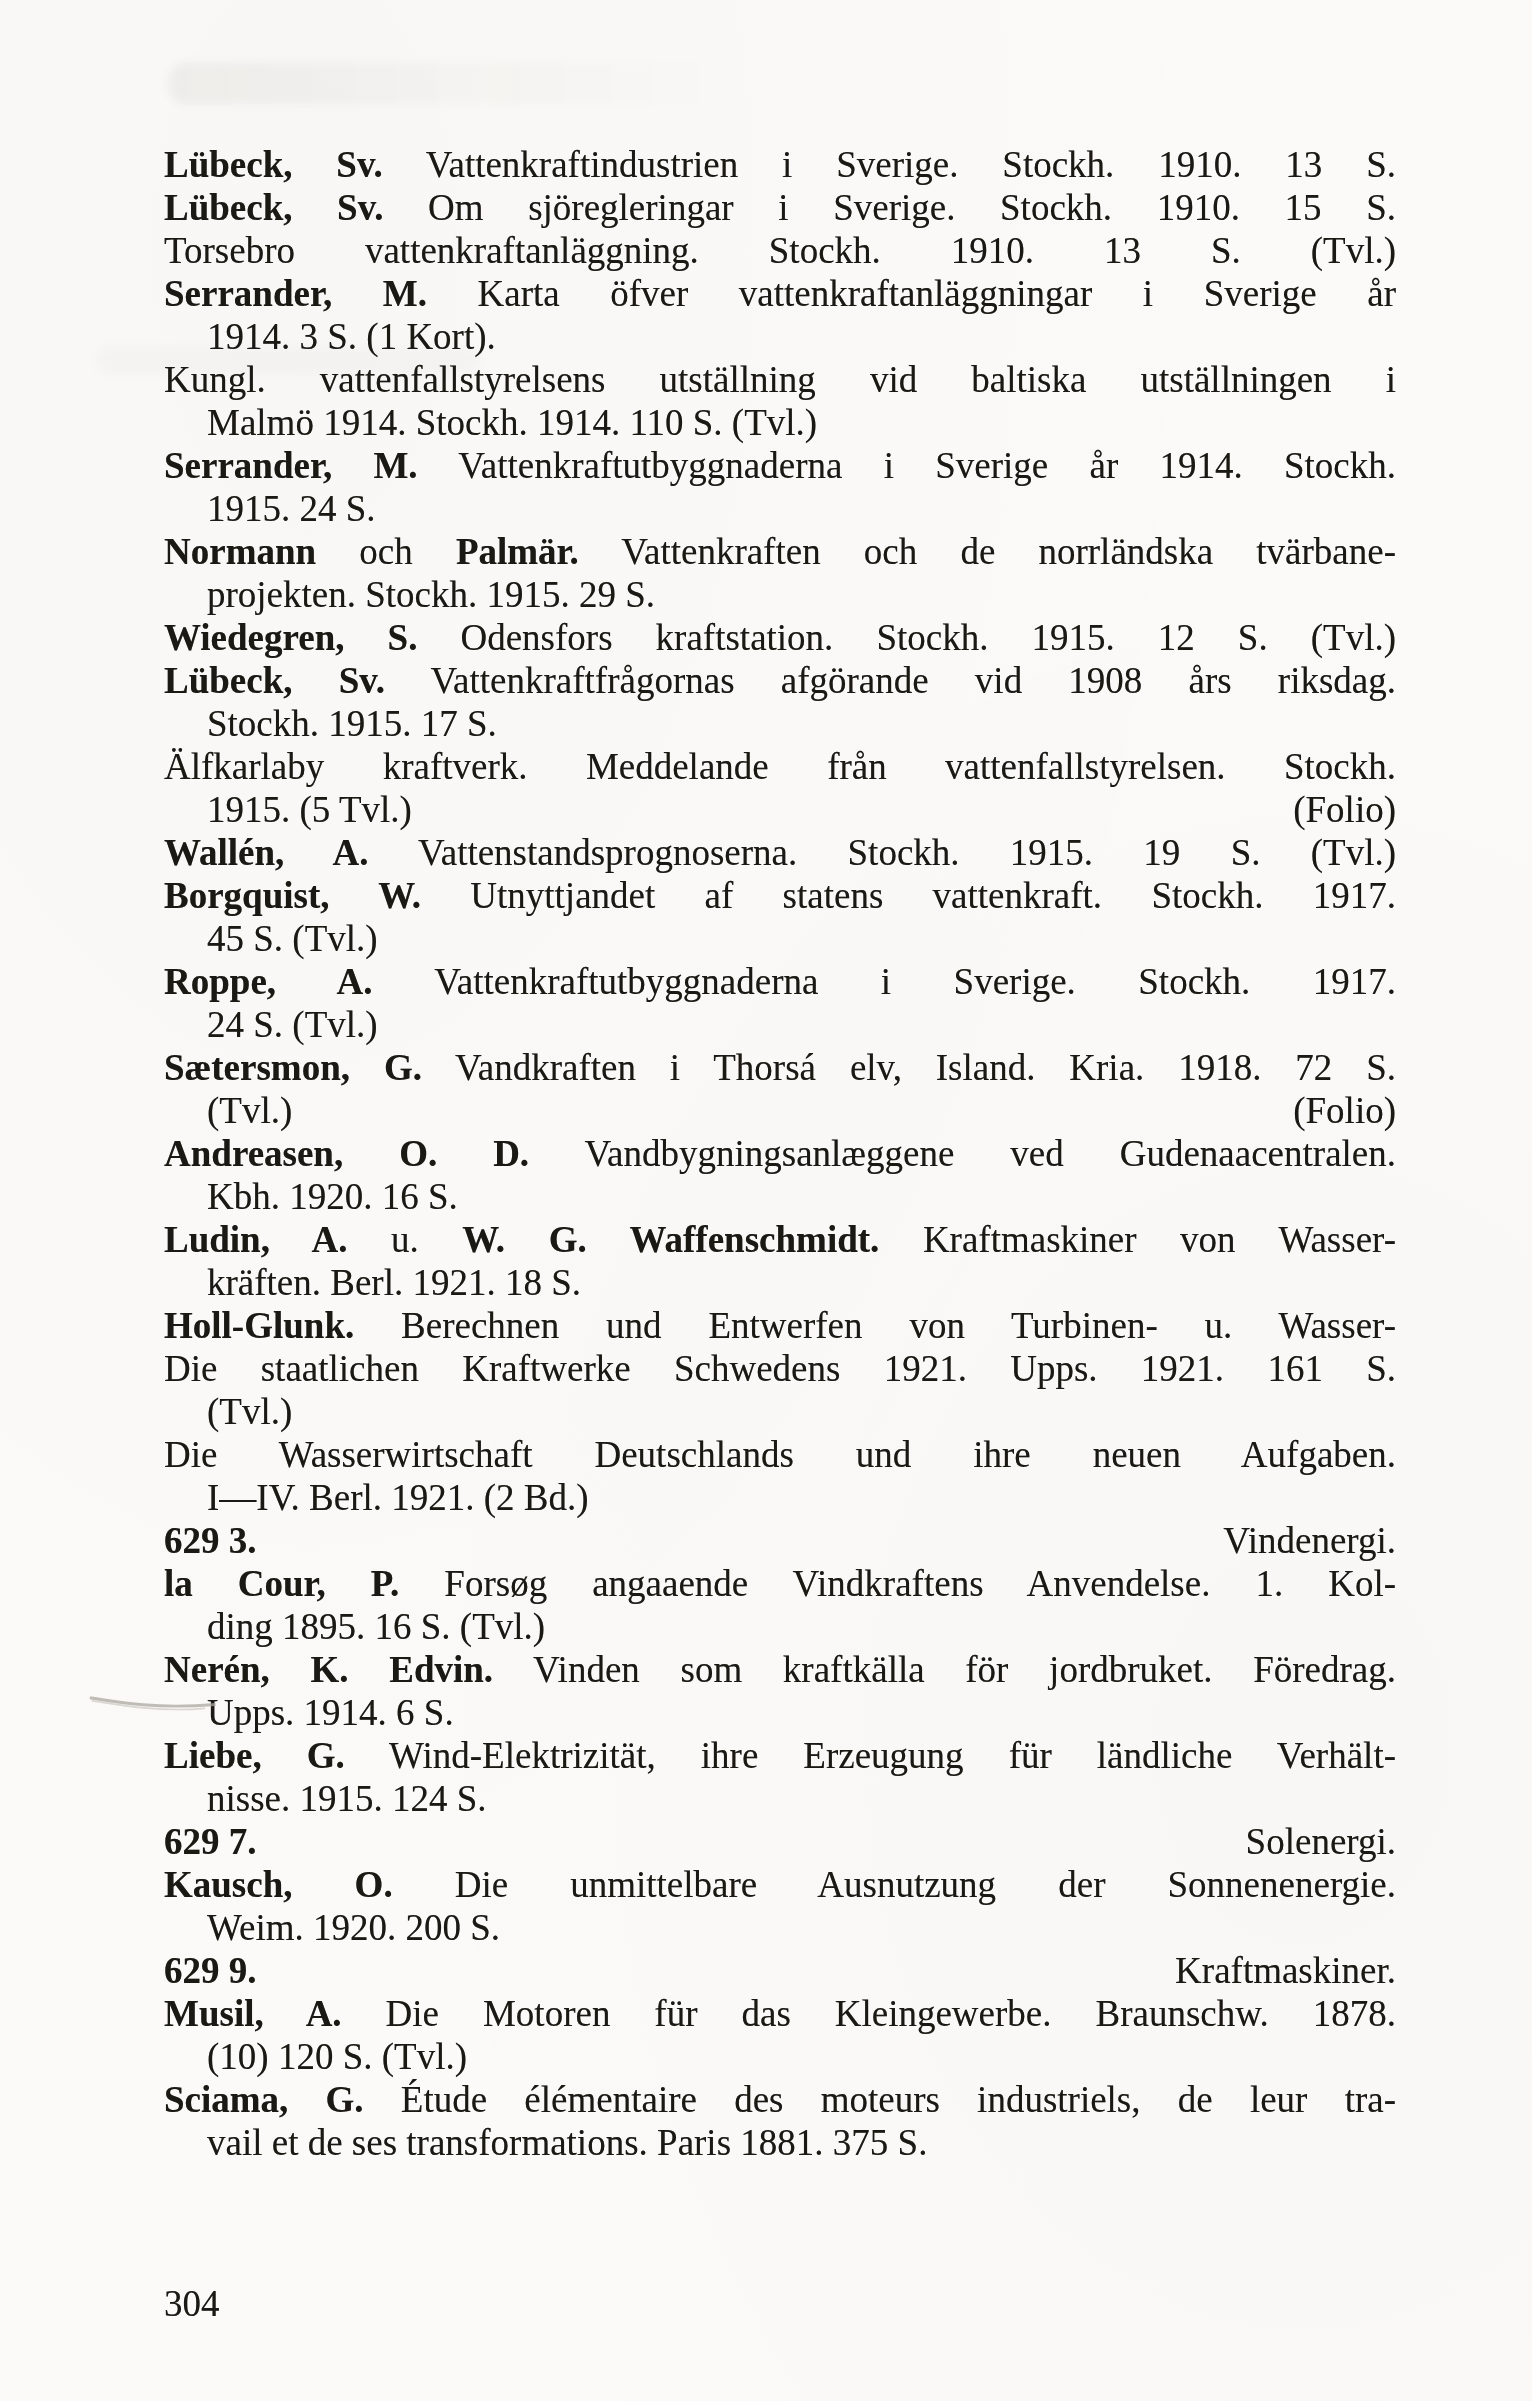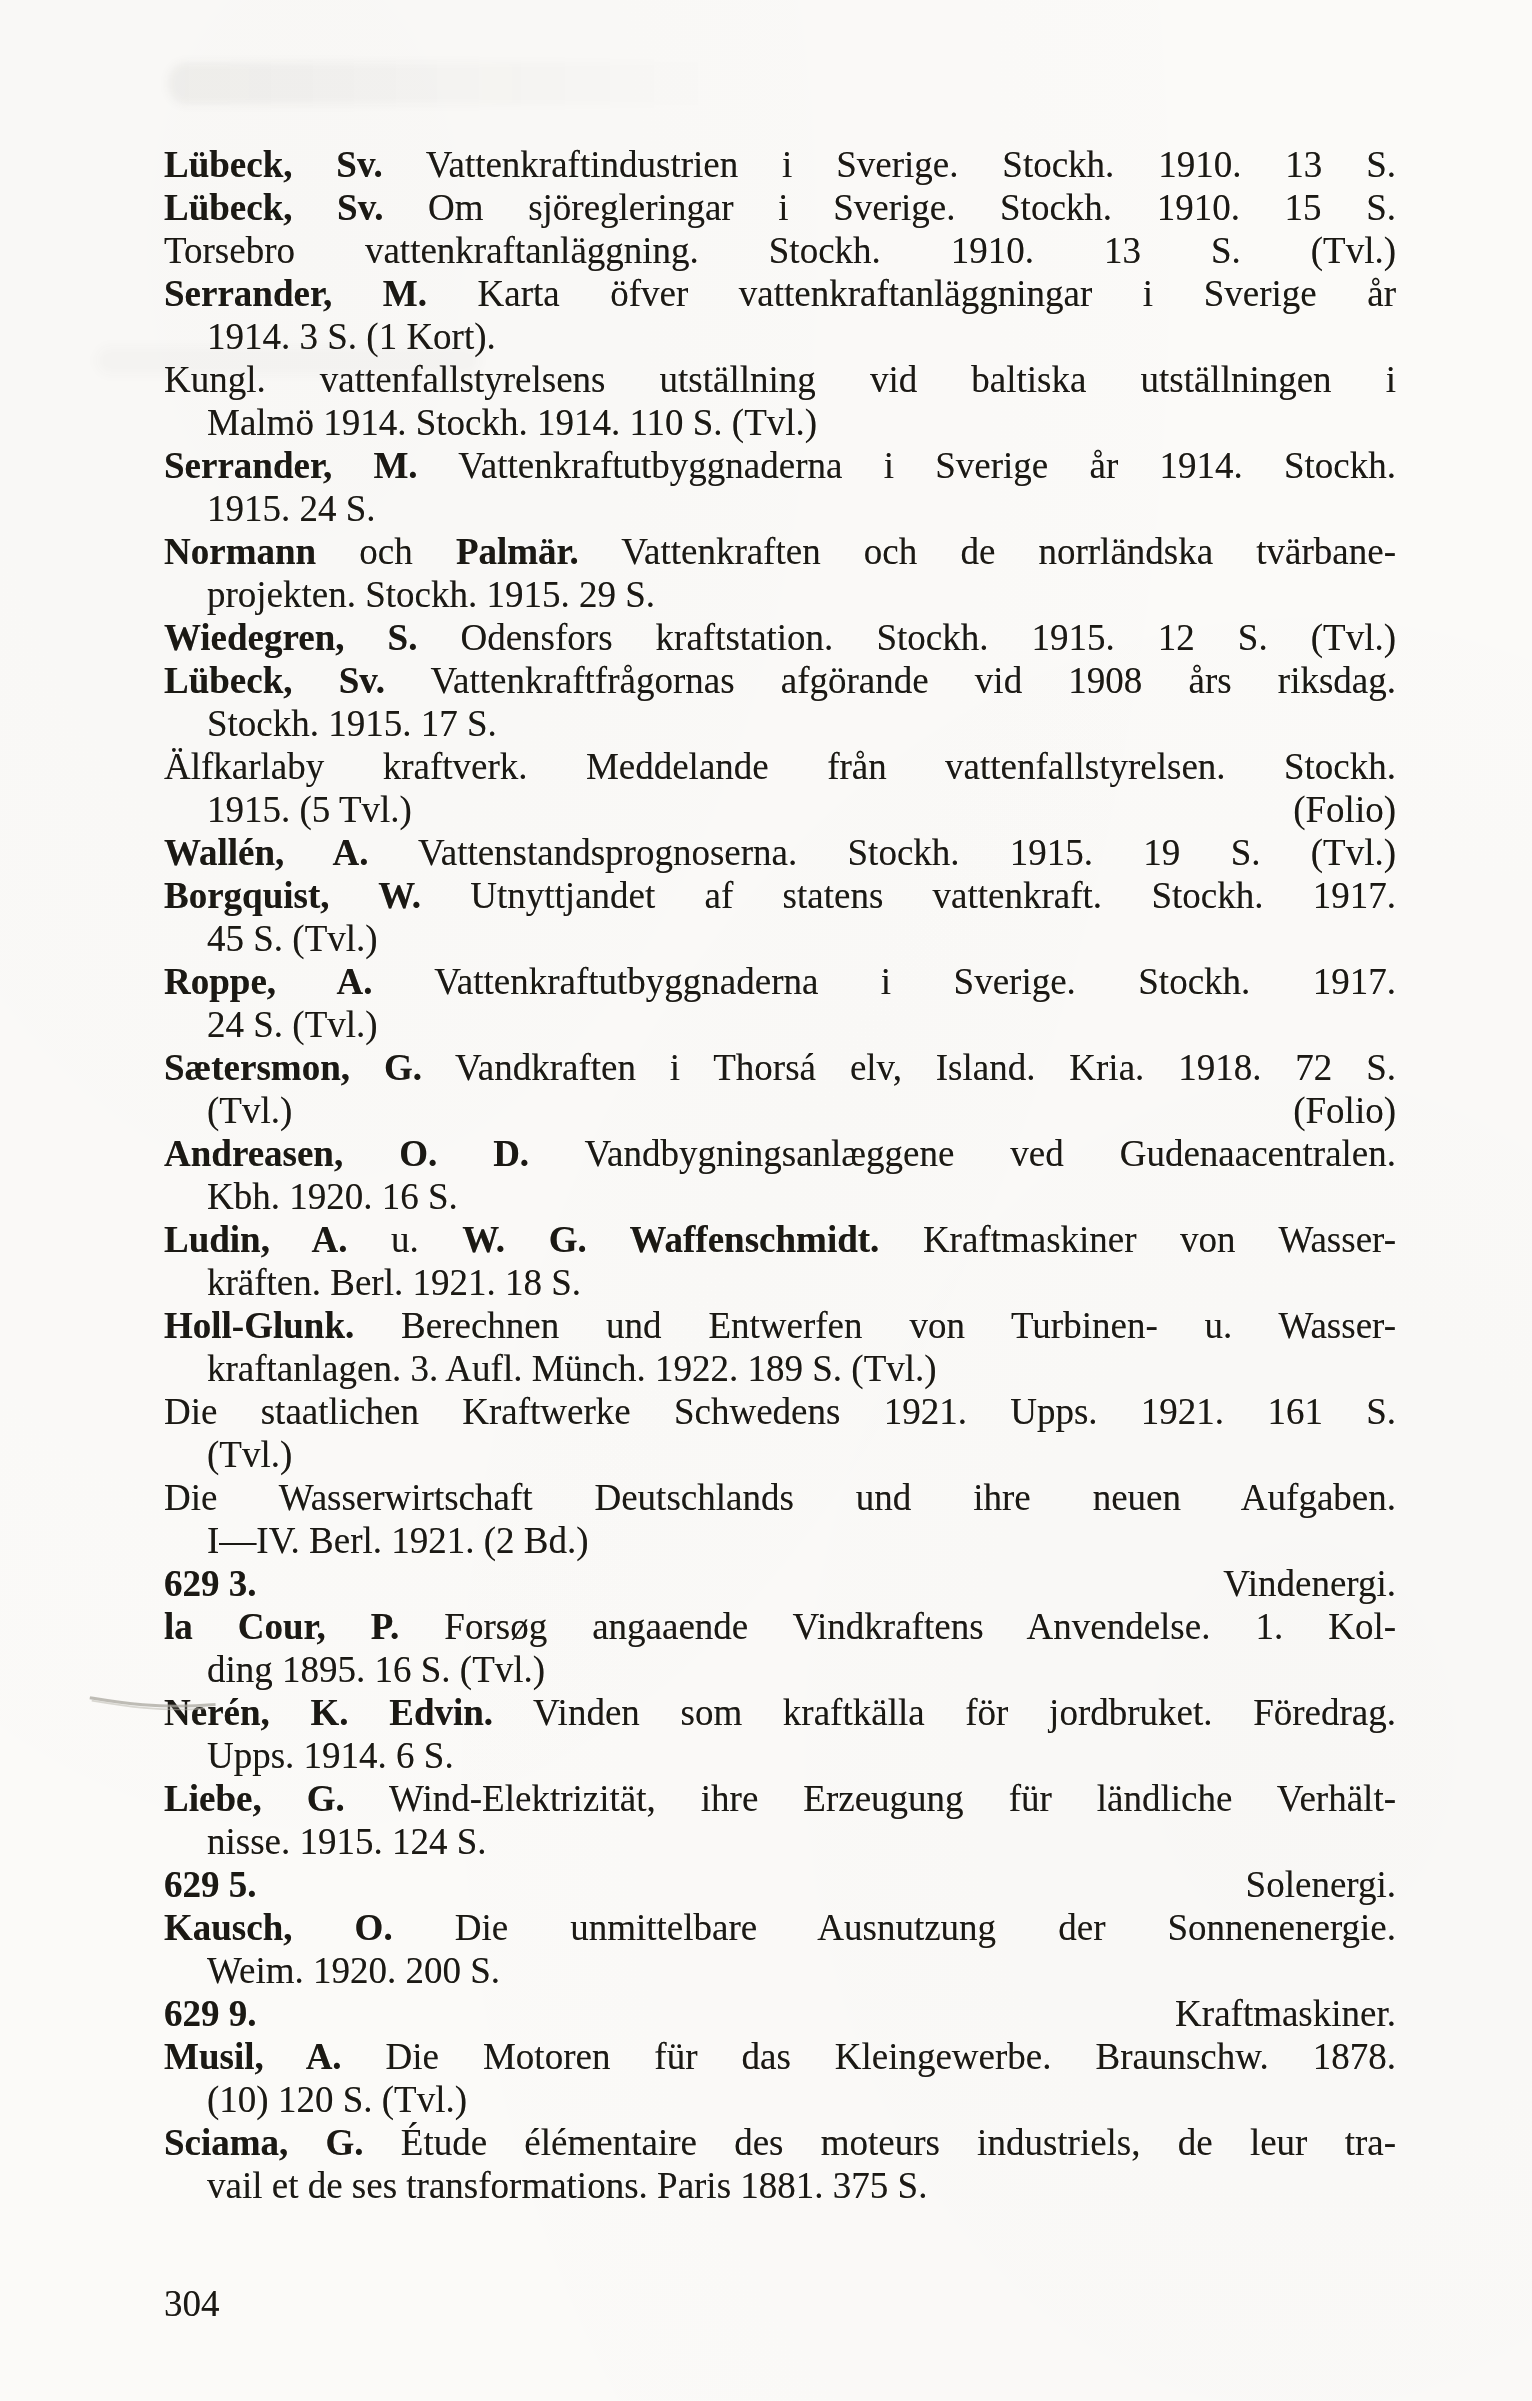--- a/index.html
+++ b/index.html
@@ -72,33 +72,32 @@
       <div class="line indent"><span>45 S. (Tvl.)</span></div>
       <div class="line justify"><span class="b">Roppe, A.</span><span> Vattenkraftutbyggnaderna i Sverige. Stockh. 1917.</span></div>
       <div class="line indent"><span>24 S. (Tvl.)</span></div>
       <div class="line justify"><span class="b">Sætersmon, G.</span><span> Vandkraften i Thorsá elv, Island. Kria. 1918. 72 S.</span></div>
       <div class="line indent"><span class="right-tag">(Folio)</span><span>(Tvl.)</span></div>
       <div class="line justify"><span class="b">Andreasen, O. D.</span><span> Vandbygningsanlæggene ved Gudenaacentralen.</span></div>
       <div class="line indent"><span>Kbh. 1920. 16 S.</span></div>
       <div class="line justify"><span class="b">Ludin, A.</span><span> u. </span><span class="b">W. G. Waffenschmidt.</span><span> Kraftmaskiner von Wasser-</span></div>
       <div class="line indent"><span>kräften. Berl. 1921. 18 S.</span></div>
       <div class="line justify"><span class="b">Holl-Glunk.</span><span> Berechnen und Entwerfen von Turbinen- u. Wasser-</span></div>
-      <div class="line indent"><span>kraftanlagen. 3. Aufl. Münch. 1922. 189 S. (Tvl.)</span></div>
       <div class="line justify"><span>Die staatlichen Kraftwerke Schwedens 1921. Upps. 1921. 161 S.</span></div>
       <div class="line indent"><span>(Tvl.)</span></div>
       <div class="line justify"><span>Die Wasserwirtschaft Deutschlands und ihre neuen Aufgaben.</span></div>
       <div class="line indent"><span>I—IV. Berl. 1921. (2 Bd.)</span></div>
       <div class="line heading"><span class="right-tag b">Vindenergi.</span><span class="b">629 3.</span></div>
       <div class="line justify"><span class="b">la Cour, P.</span><span> Forsøg angaaende Vindkraftens Anvendelse. 1. Kol-</span></div>
       <div class="line indent"><span>ding 1895. 16 S. (Tvl.)</span></div>
       <div class="line justify"><span class="b">Nerén, K. Edvin.</span><span> Vinden som kraftkälla för jordbruket. Föredrag.</span></div>
       <div class="line indent"><span>Upps. 1914. 6 S.</span></div>
       <div class="line justify"><span class="b">Liebe, G.</span><span> Wind-Elektrizität, ihre Erzeugung für ländliche Verhält-</span></div>
       <div class="line indent"><span>nisse. 1915. 124 S.</span></div>
-      <div class="line heading"><span class="right-tag b">Solenergi.</span><span class="b">629 5.</span></div>
+      <div class="line heading"><span class="right-tag b">Solenergi.</span><span class="b">629 7.</span></div>
       <div class="line justify"><span class="b">Kausch, O.</span><span> Die unmittelbare Ausnutzung der Sonnenenergie.</span></div>
       <div class="line indent"><span>Weim. 1920. 200 S.</span></div>
       <div class="line heading"><span class="right-tag b">Kraftmaskiner.</span><span class="b">629 9.</span></div>
       <div class="line justify"><span class="b">Musil, A.</span><span> Die Motoren für das Kleingewerbe. Braunschw. 1878.</span></div>
       <div class="line indent"><span>(10) 120 S. (Tvl.)</span></div>
       <div class="line justify"><span class="b">Sciama, G.</span><span> Étude élémentaire des moteurs industriels, de leur tra-</span></div>
       <div class="line indent"><span>vail et de ses transformations. Paris 1881. 375 S.</span></div>
     </div>
 
   <svg class="pencil-mark" width="144" height="27" viewBox="0 0 300 56">

